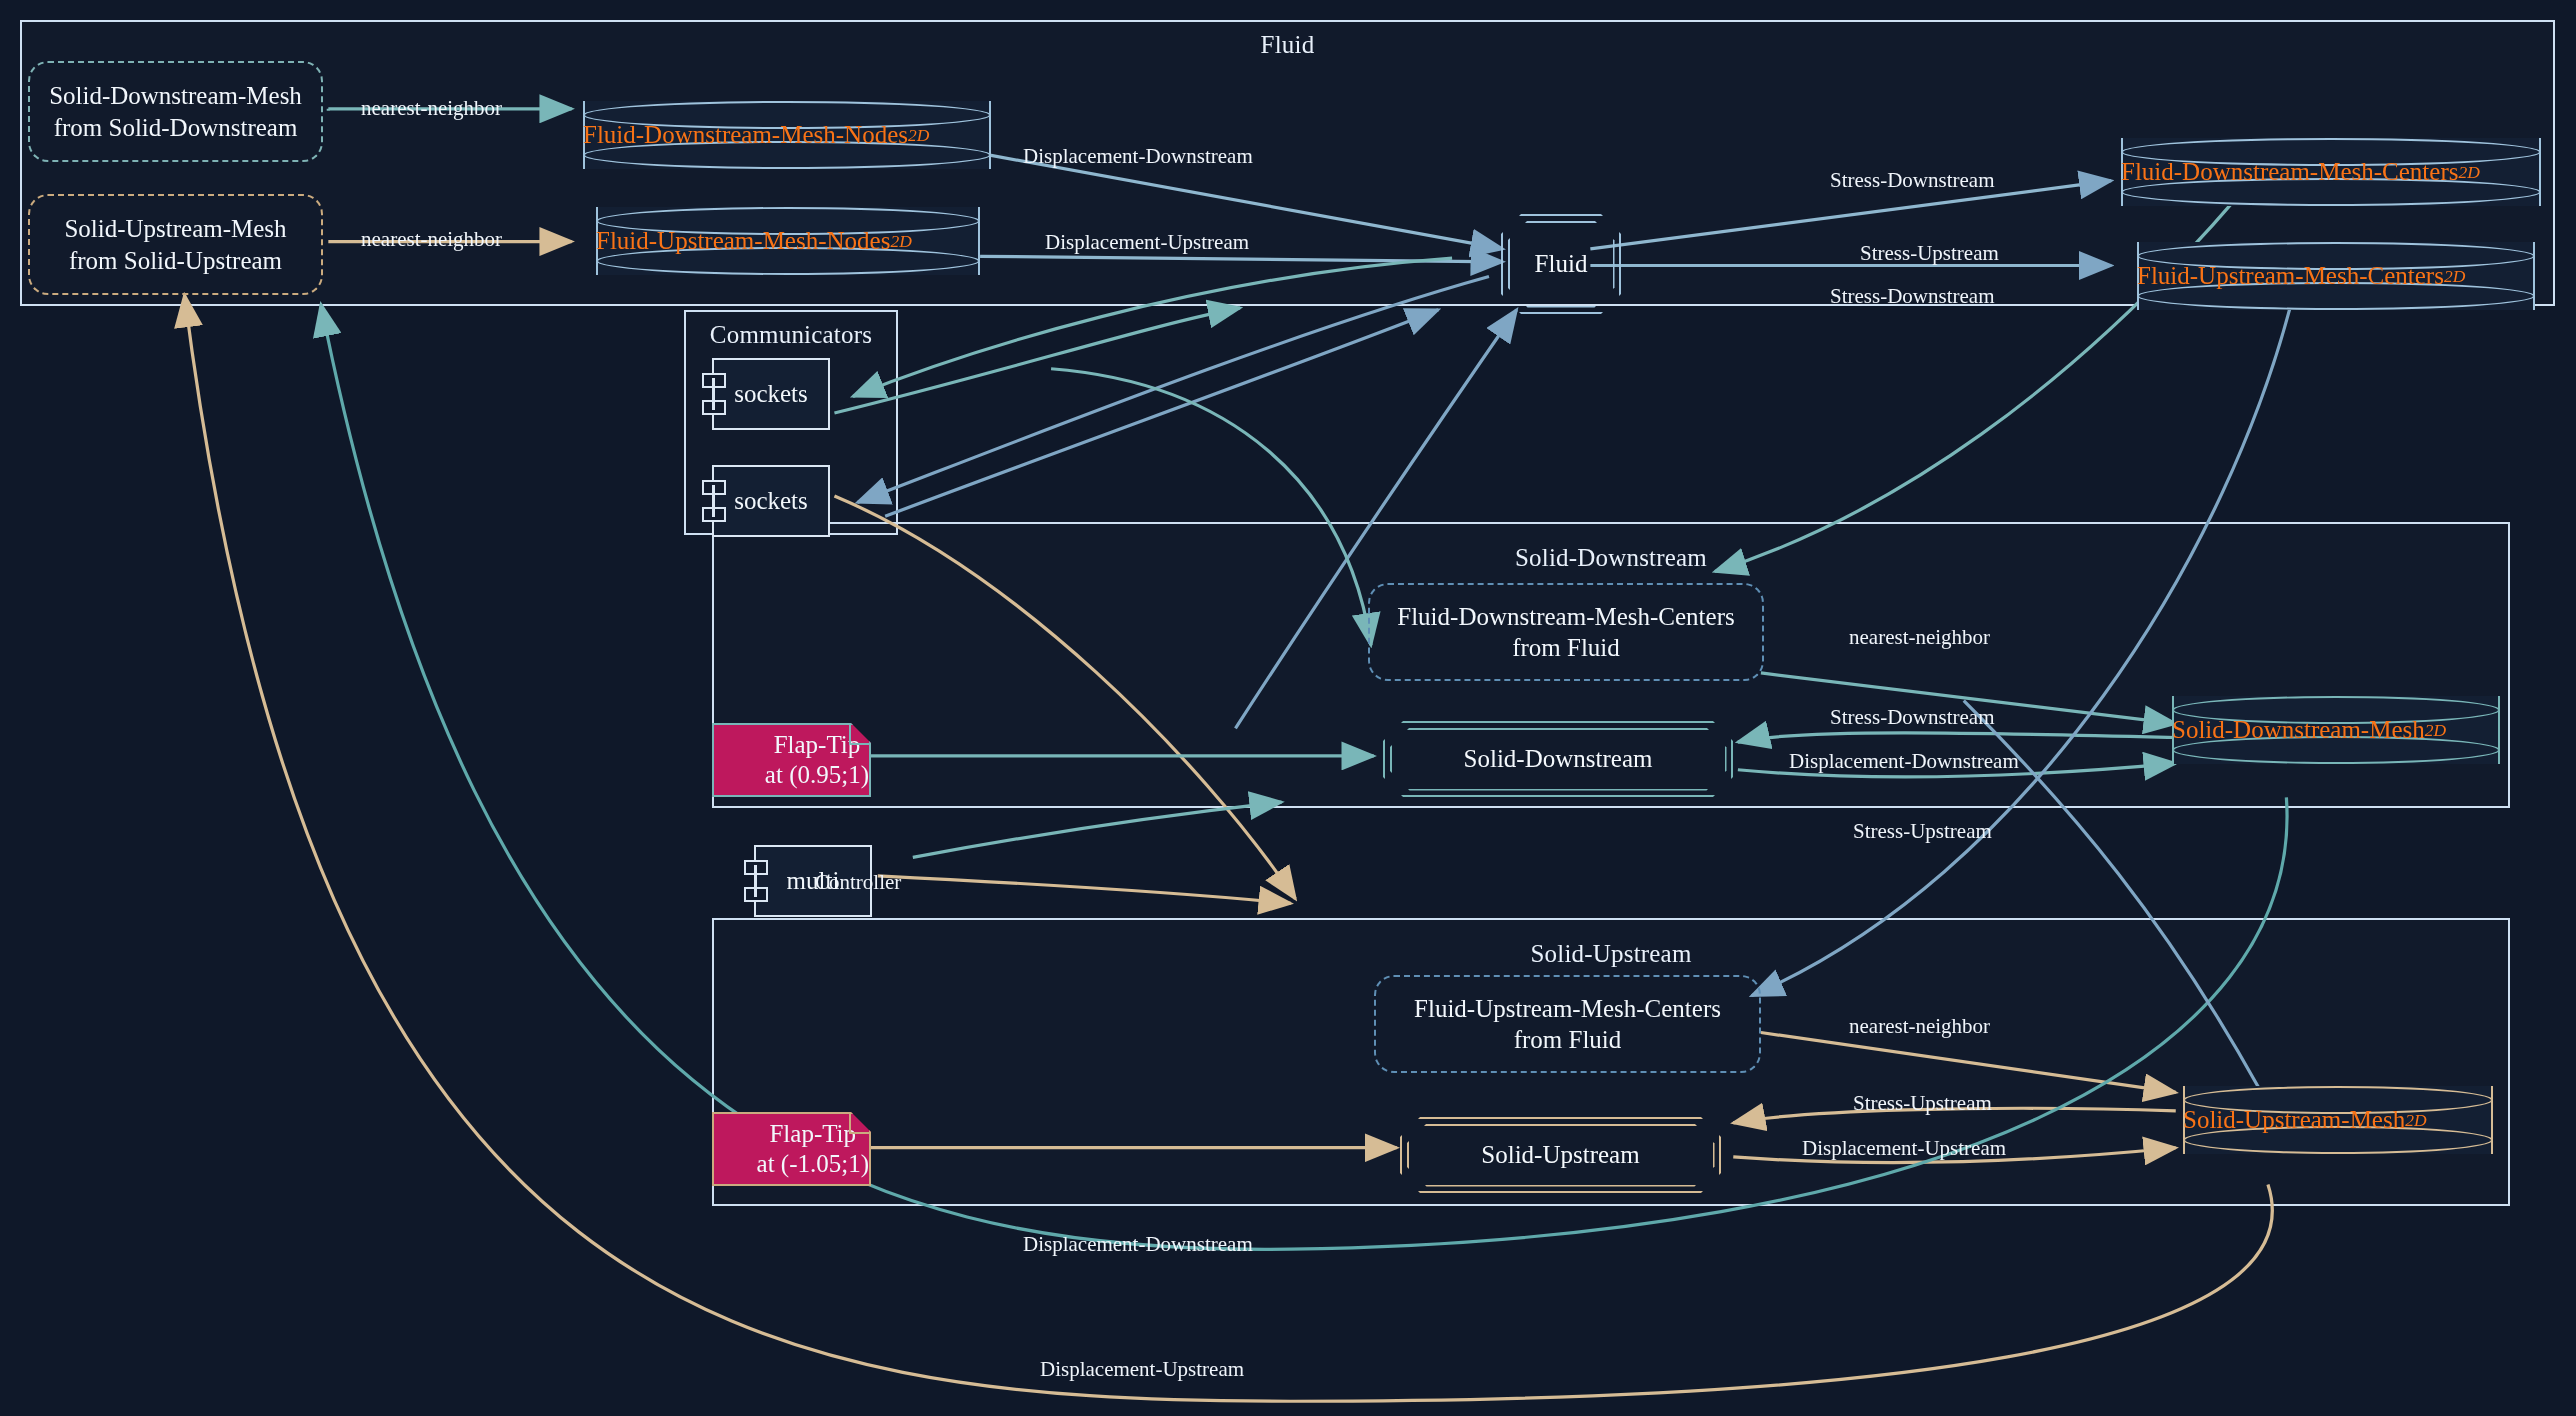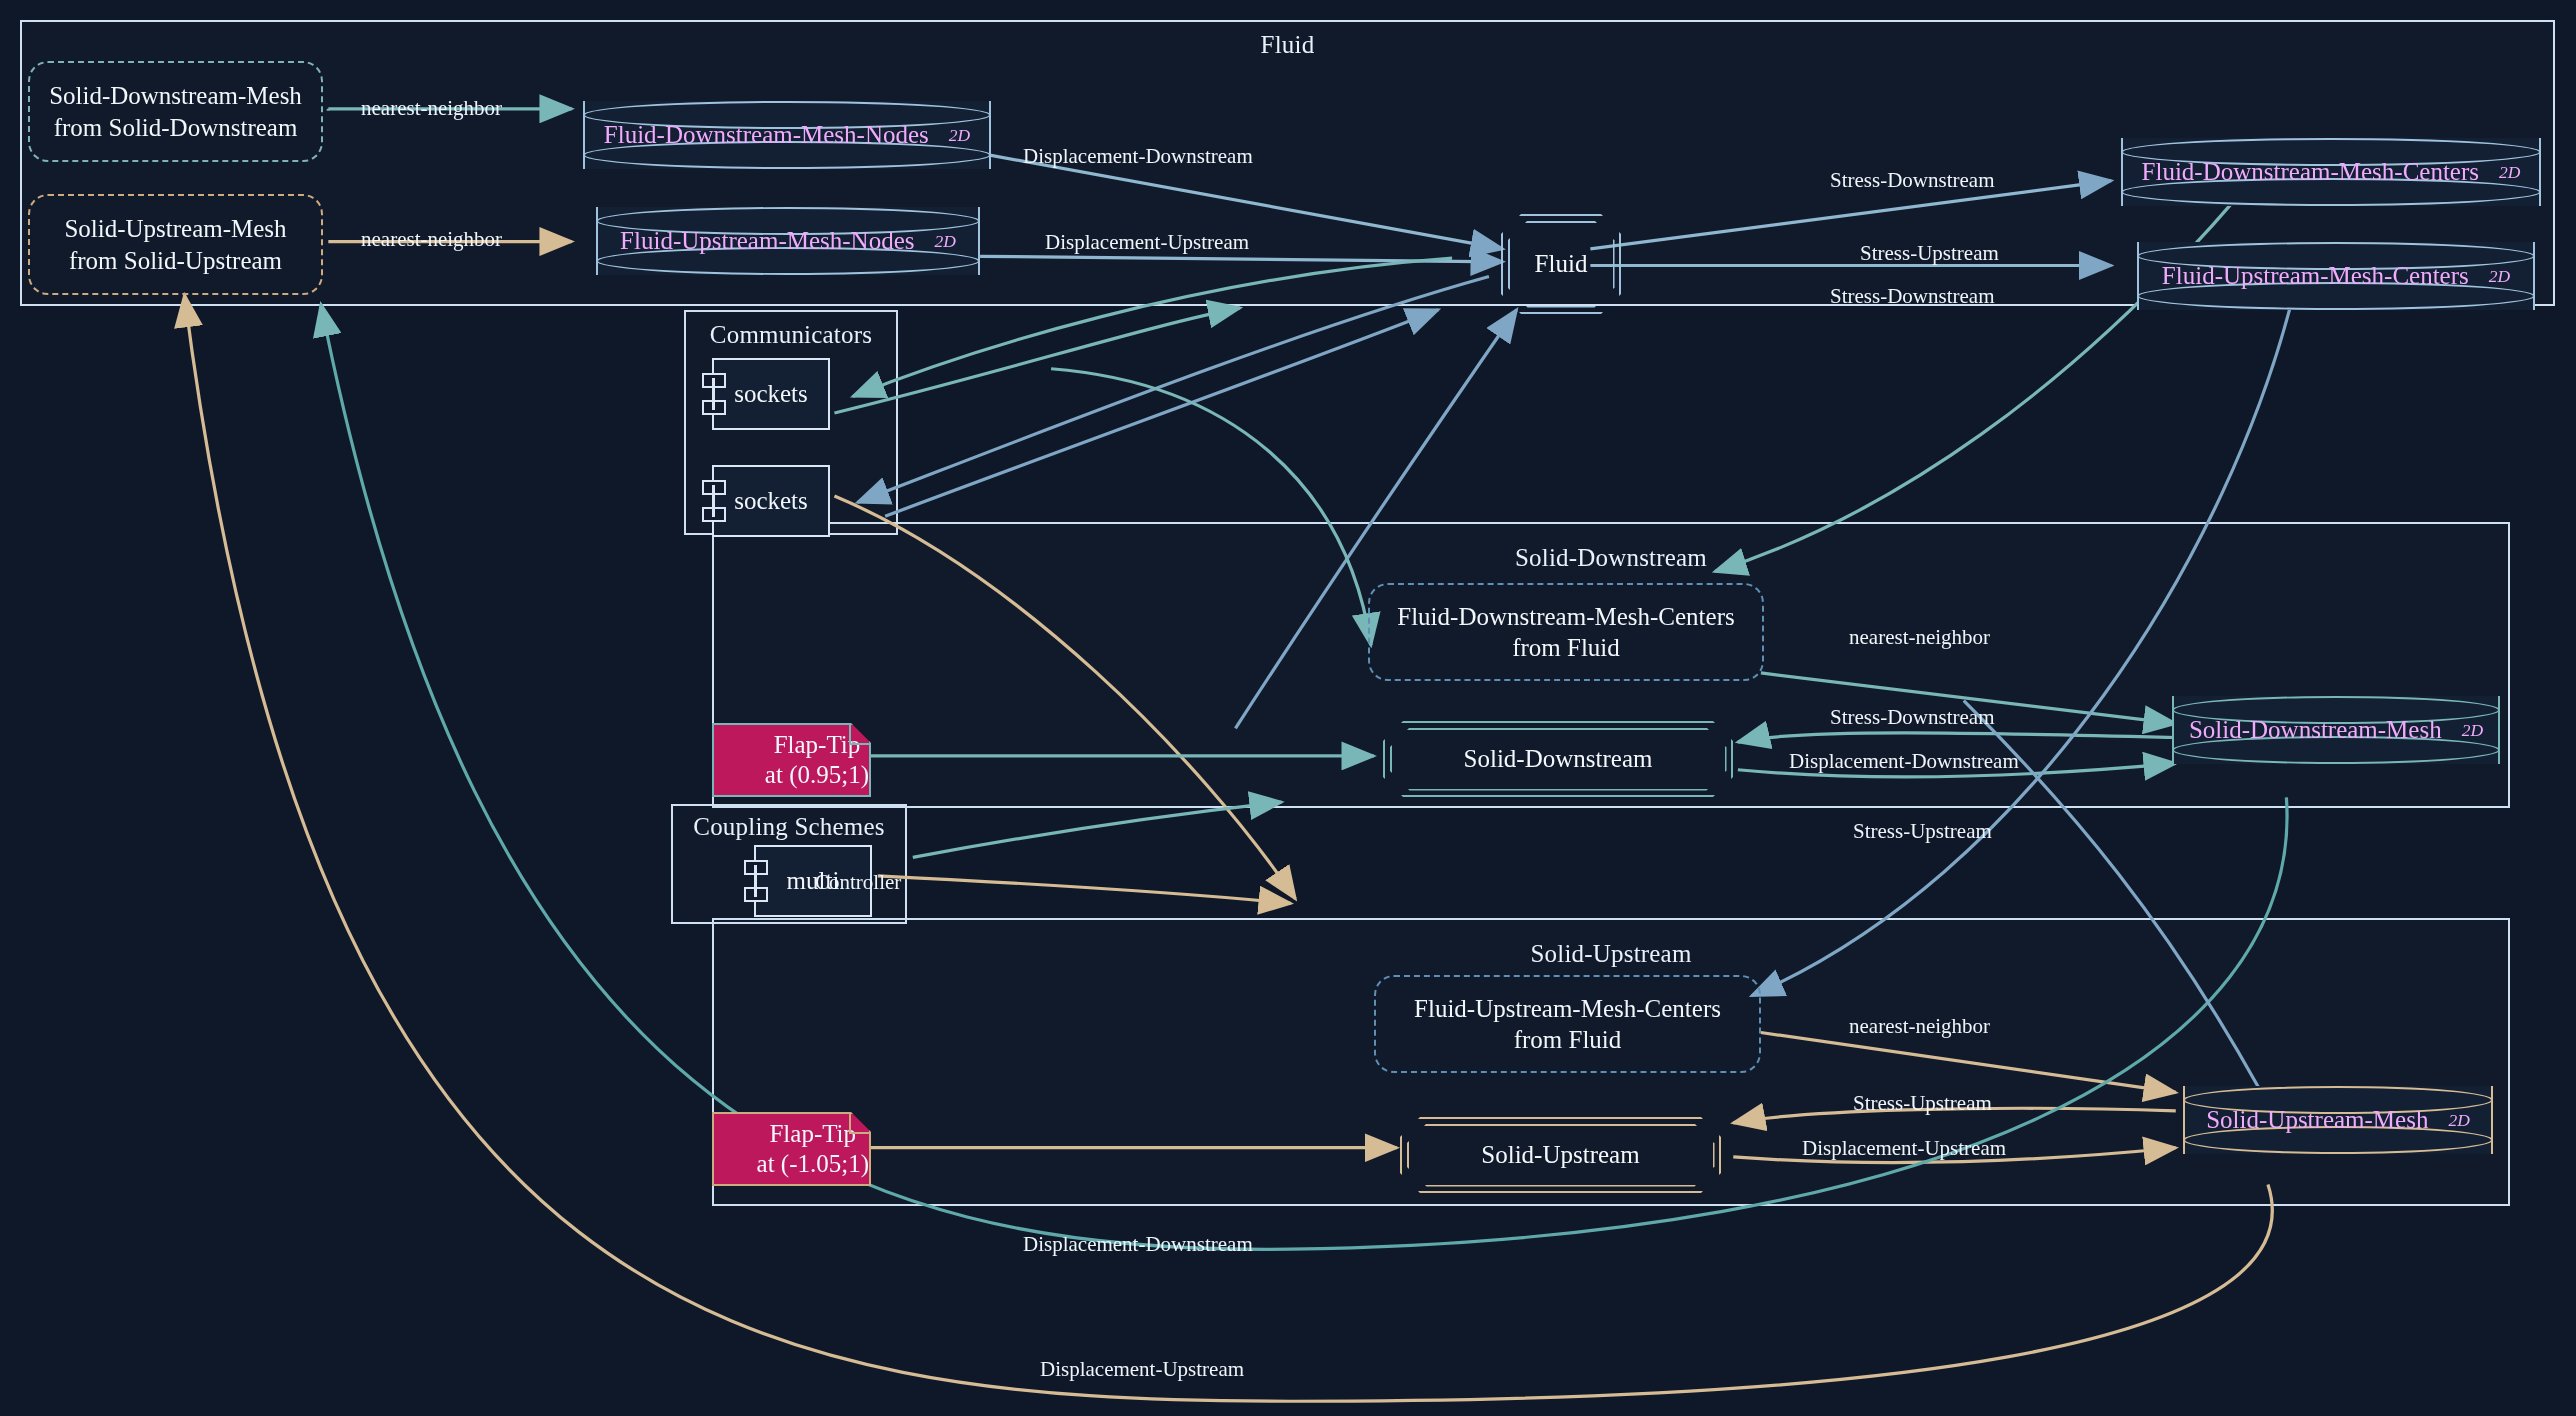--- a/index.html
+++ b/index.html
@@ -9,21 +9,21 @@
   svg#wires{position:absolute;left:0;top:0;width:2576px;height:1416px;pointer-events:none;}
 
   .grp{position:absolute;border:2.8px solid #cfe0f2;box-sizing:border-box;background:rgba(255,255,255,0.012);}
   .grp-title{position:absolute;top:9.2px;left:0;right:0;text-align:center;font-size:25px;color:#e9f1fb;letter-spacing:0.2px;}
   .grp-title.left{text-align:left;padding-left:14.8px;}
 
   .cylwrap{position:absolute;}
   .cylwrap .body{position:absolute;inset:0;border-left:2.8px solid;border-right:2.8px solid;box-sizing:border-box;background:#131f33;}
   .cylwrap .top{position:absolute;left:0;right:0;top:0;height:28px;border:2.8px solid;border-radius:50%;box-sizing:border-box;background:#131f33;}
   .cylwrap .bot{position:absolute;left:0;right:0;bottom:0;height:28px;border:2.8px solid;border-radius:50%;box-sizing:border-box;background:transparent;border-top-color:transparent;}
-  .cylwrap .txt{position:absolute;inset:0;display:flex;align-items:center;justify-content:center;font-size:25px;color:#f0abfc;z-index:3;gap:20px;}
+  .cylwrap .txt{position:absolute;inset:0;display:flex;align-items:center;justify-content:flex-start;font-size:25px;color:#f97316;z-index:3;}
 
   
   .dashbox{position:absolute;border:2.8px dashed;border-radius:20px;box-sizing:border-box;
            display:flex;align-items:center;justify-content:center;text-align:center;font-size:25px;line-height:1.25;color:#f2f7fc;}
 
   
   .oct{position:absolute;display:flex;align-items:center;justify-content:center;font-size:25px;color:#f5f9fd;}
   .oct .o1,.oct .o2{position:absolute;box-sizing:border-box;border:2.8px solid;
      clip-path:polygon(20px 0,calc(100% - 20px) 0,100% 20px,100% calc(100% - 20px),calc(100% - 20px) 100%,20px 100%,0 calc(100% - 20px),0 20px);}
   .oct .txt{position:relative;z-index:4;}
@@ -55,23 +55,20 @@
   </div>
 
   <div class="grp" style="left:684px;top:310px;width:214px;height:225px;">
     <div class="grp-title left" style="text-align:center;padding-left:0;">Communicators</div>
   </div>
 
   <div class="grp" style="left:712px;top:522px;width:1798px;height:286px;">
     <div class="grp-title" style="top:20px;">Solid-Downstream</div>
   </div>
 
-  <div class="grp" style="left:671px;top:804px;width:236px;height:120px;">
-    <div class="grp-title left" style="text-align:center;padding-left:0;top:7.4px;">Coupling Schemes</div>
-  </div>
 
   <div class="grp" style="left:712px;top:918px;width:1798px;height:288px;">
     <div class="grp-title" style="top:20px;">Solid-Upstream</div>
   </div>
 
   <svg id="wires" viewBox="0 0 2794 1536">
     <defs>
       <marker id="aTeal" markerWidth="11" markerHeight="9" refX="10" refY="4.5" orient="auto">
         <path d="M0,0 L11,4.5 L0,9 Z" fill="#79b6b8"></path>
       </marker>

